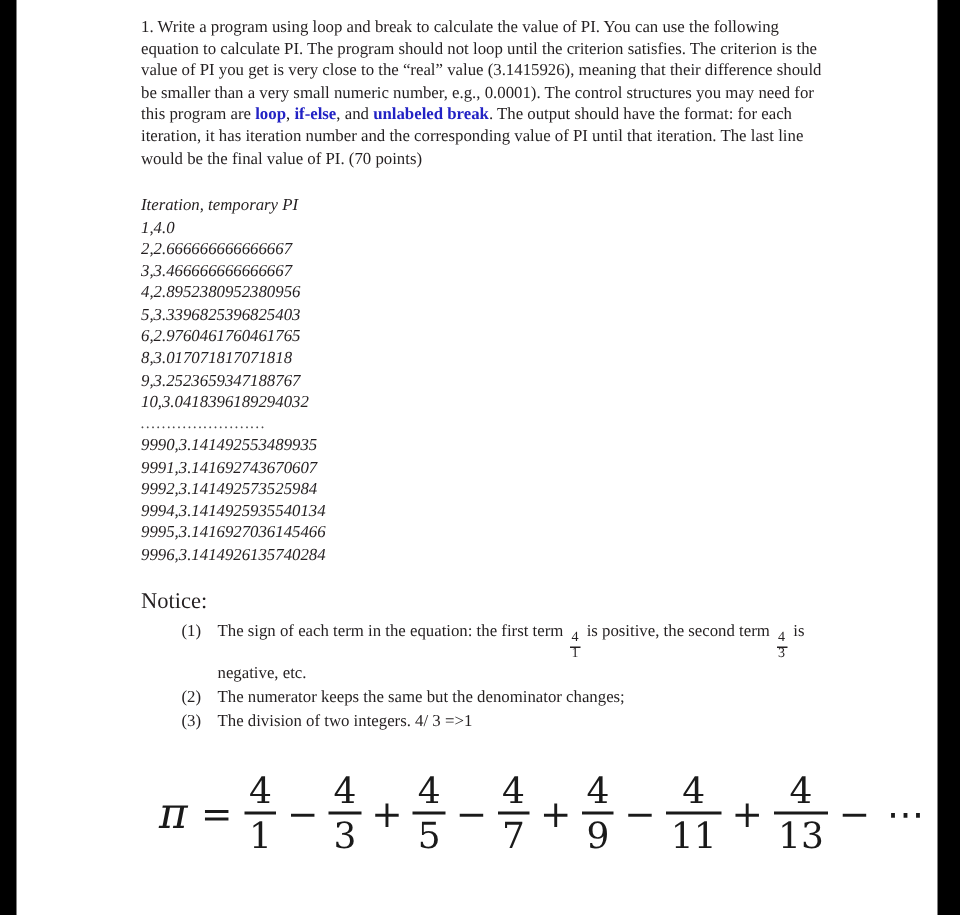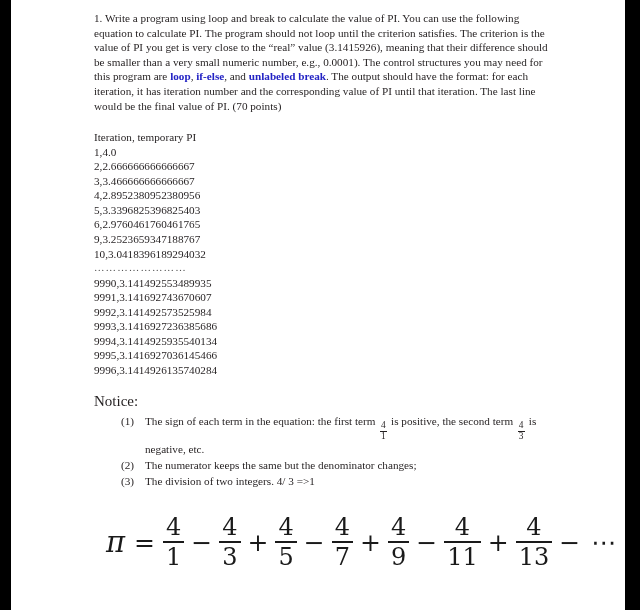--- a/index.html
+++ b/index.html
@@ -45,20 +45,21 @@
     font-weight: bold;
   }
   .output-block {
     margin-top: 17px;
     font-size: 11.2px;
     line-height: 14.55px;
     color: #231f20;
   }
   .output-line {
     white-space: pre;
+    font-style: italic;
   }
   .ellipsis-line {
     letter-spacing: 1.1px;
     color: #4a4a4a;
     font-size: 10.5px;
   }
   .notice-label {
     margin-top: 17px;
     font-size: 15px;
     line-height: 14.6px;
@@ -171,27 +172,27 @@
       <p class="para"><span>1.</span> <span>Write a program using loop and break to calculate the value of PI. You can use the following equation to calculate PI. The program should not loop until the criterion satisfies. The criterion is the value of PI you get is very close to the “real” value (3.1415926), meaning that their difference should be smaller than a very small numeric number, e.g., 0.0001). The control structures you may need for this program are </span><span class="kw">loop</span><span>, </span><span class="kw">if-else</span><span>, and </span><span class="kw">unlabeled break</span><span>. The output should have the format: for each iteration, it has iteration number and the corresponding value of PI until that iteration. The last line would be the final value of PI. (70 points)</span></p>
 
       <div class="output-block">
         <div class="output-line">Iteration, temporary PI</div>
         <div class="output-line">1,4.0</div>
         <div class="output-line">2,2.666666666666667</div>
         <div class="output-line">3,3.466666666666667</div>
         <div class="output-line">4,2.8952380952380956</div>
         <div class="output-line">5,3.3396825396825403</div>
         <div class="output-line">6,2.9760461760461765</div>
+        <div class="output-line">8,3.017071817071818</div>
         <div class="output-line">9,3.2523659347188767</div>
         <div class="output-line">10,3.0418396189294032</div>
         <div class="output-line ellipsis-line">……………………</div>
         <div class="output-line">9990,3.141492553489935</div>
         <div class="output-line">9991,3.141692743670607</div>
         <div class="output-line">9992,3.141492573525984</div>
-        <div class="output-line">9993,3.1416927236385686</div>
         <div class="output-line">9994,3.1414925935540134</div>
         <div class="output-line">9995,3.1416927036145466</div>
         <div class="output-line">9996,3.1414926135740284</div>
       </div>
 
       <div class="notice-label">Notice:</div>
 
       <div class="notice-list">
         <div class="notice-item">
           <span class="notice-num">(1)</span>

